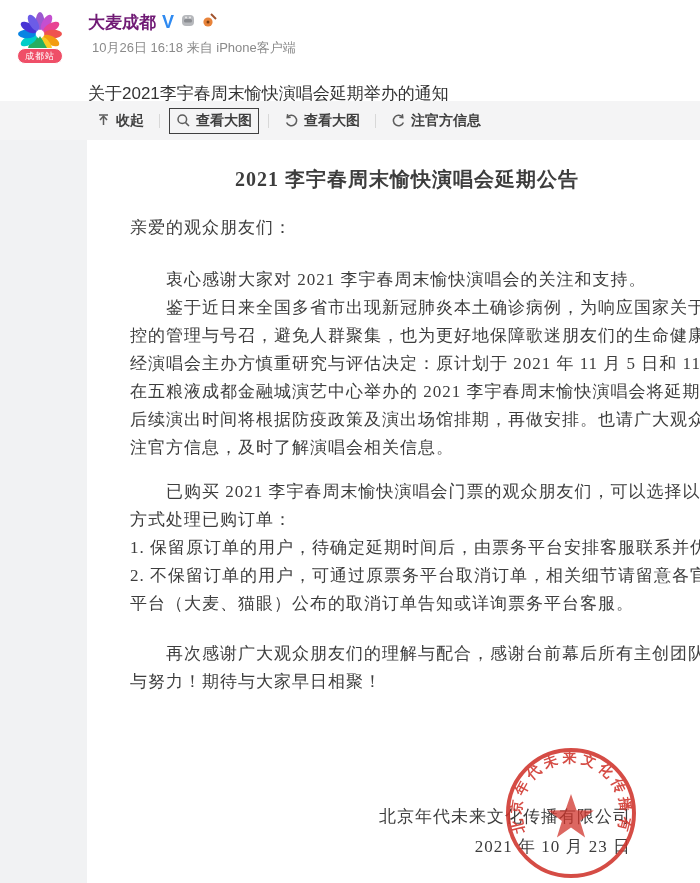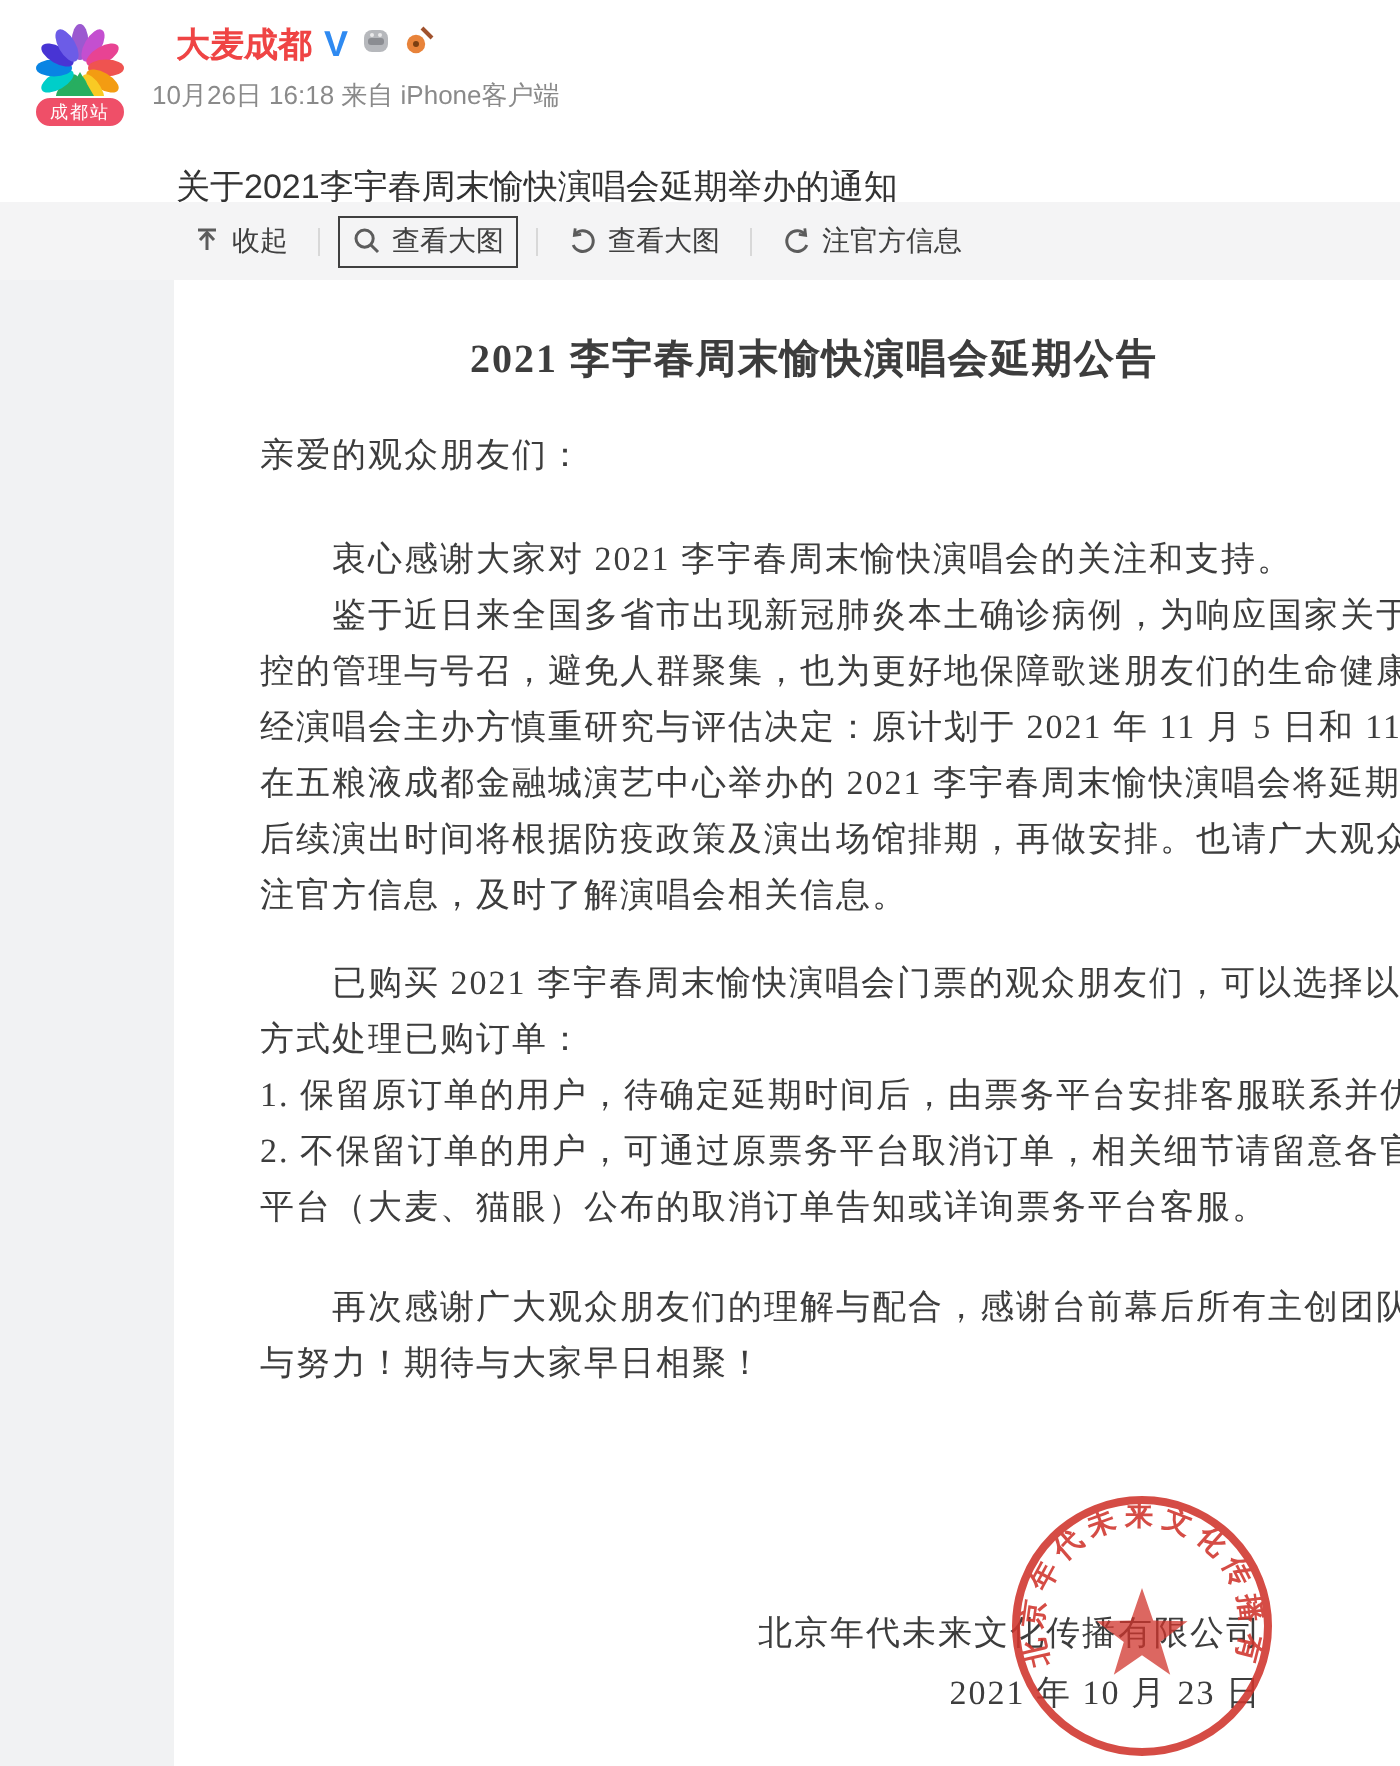--- a/index.html
+++ b/index.html
@@ -8,28 +8,28 @@
   .stage { position:relative; width:700px; height:883px; background:#fff; }
 
   
   .header { position:absolute; left:0; top:0; width:700px; height:100px; background:#fff; }
   .avatar-wrap { position:absolute; left:14px; top:8px; width:52px; height:58px; cursor:pointer; }
   .avatar-wrap svg { display:block; }
   .avatar-banner { position:absolute; left:3px; top:40px; width:46px; height:16px;
         background:#ef4f68; border:1px solid #fff; border-radius:8px; color:#fff;
         font-size:9px; line-height:14px; text-align:center; letter-spacing:1px; }
   .author-row { position:absolute; left:88px; top:10px; height:24px; display:flex; align-items:center; gap:6px; }
-  .author-name { font-size:17px; font-weight:bold; color:#ef4444; cursor:pointer; }
+  .author-name { font-size:17px; font-weight:bold; color:#701a75; cursor:pointer; }
   .v-badge { color:#2f8af1; font-size:18px; font-weight:900; font-style:normal; line-height:18px; }
-  .meta-row { position:absolute; left:76px; top:39px; font-size:13px; color:#8a8a8a; }
+  .meta-row { position:absolute; left:92px; top:39px; font-size:13px; color:#8a8a8a; }
   .post-title { position:absolute; left:88px; top:62px; font-size:17px; color:#333;margin-top:20px; }
 
   
   .toolbar { position:absolute; left:0; top:101px; width:700px; height:39px;
-             background:#f4f4f5; display:flex; align-items:center; padding-left:90px; }
+             background:#f4f4f5; display:flex; align-items:center; padding-left:90px;font-weight:bold; }
   .tb-item { display:flex; align-items:center; gap:5px; font-size:14px; color:#404040;
              cursor:pointer; padding:3px 6px; }
   .tb-item.boxed { border:1px solid #404040; }
   .tb-sep { width:1px; height:14px; background:#d8d8d8; margin:0 9px; }
   .tb-icon { width:15px; height:15px; display:inline-block; }
   .tb-icon svg { display:block; }
 
   
   .gutter { position:absolute; left:0; top:140px; width:87px; height:743px; background:#f1f2f3; }
   .doc { position:absolute; left:87px; top:140px; width:671px; height:743px;

